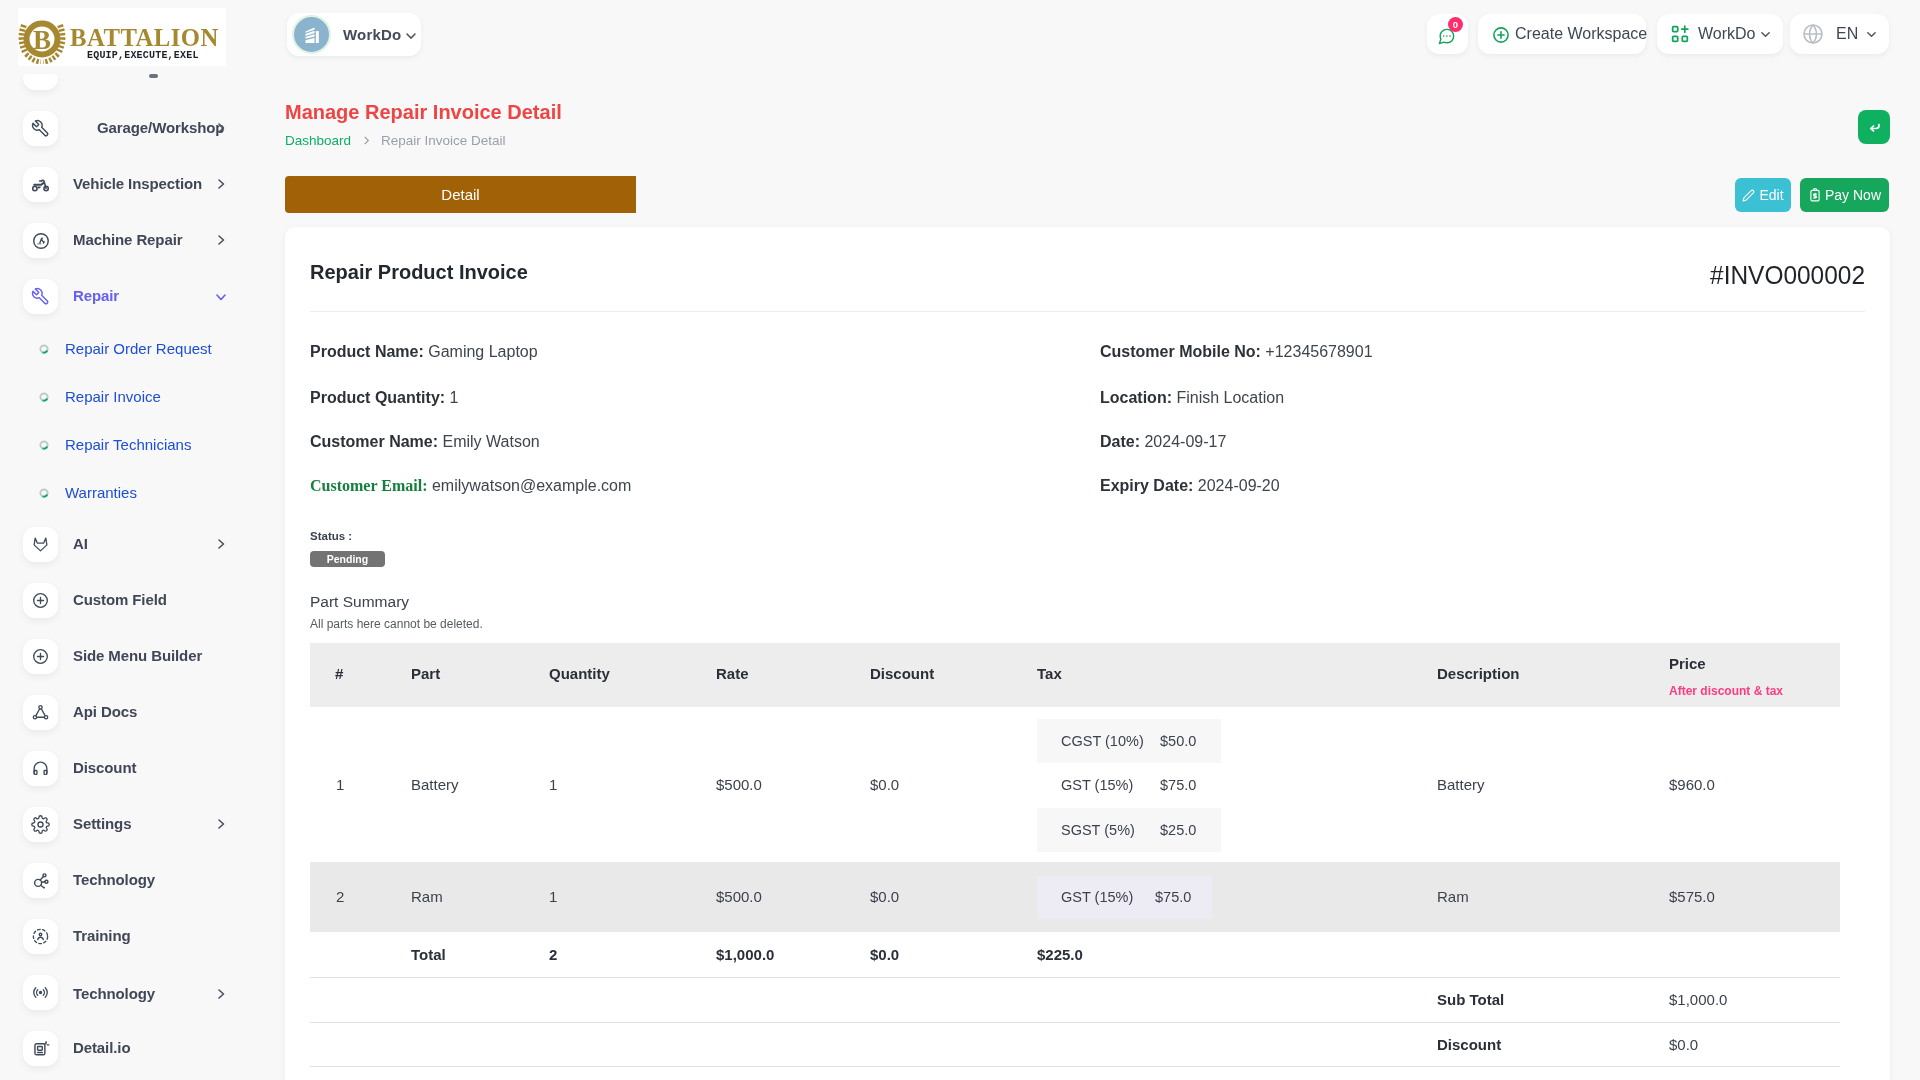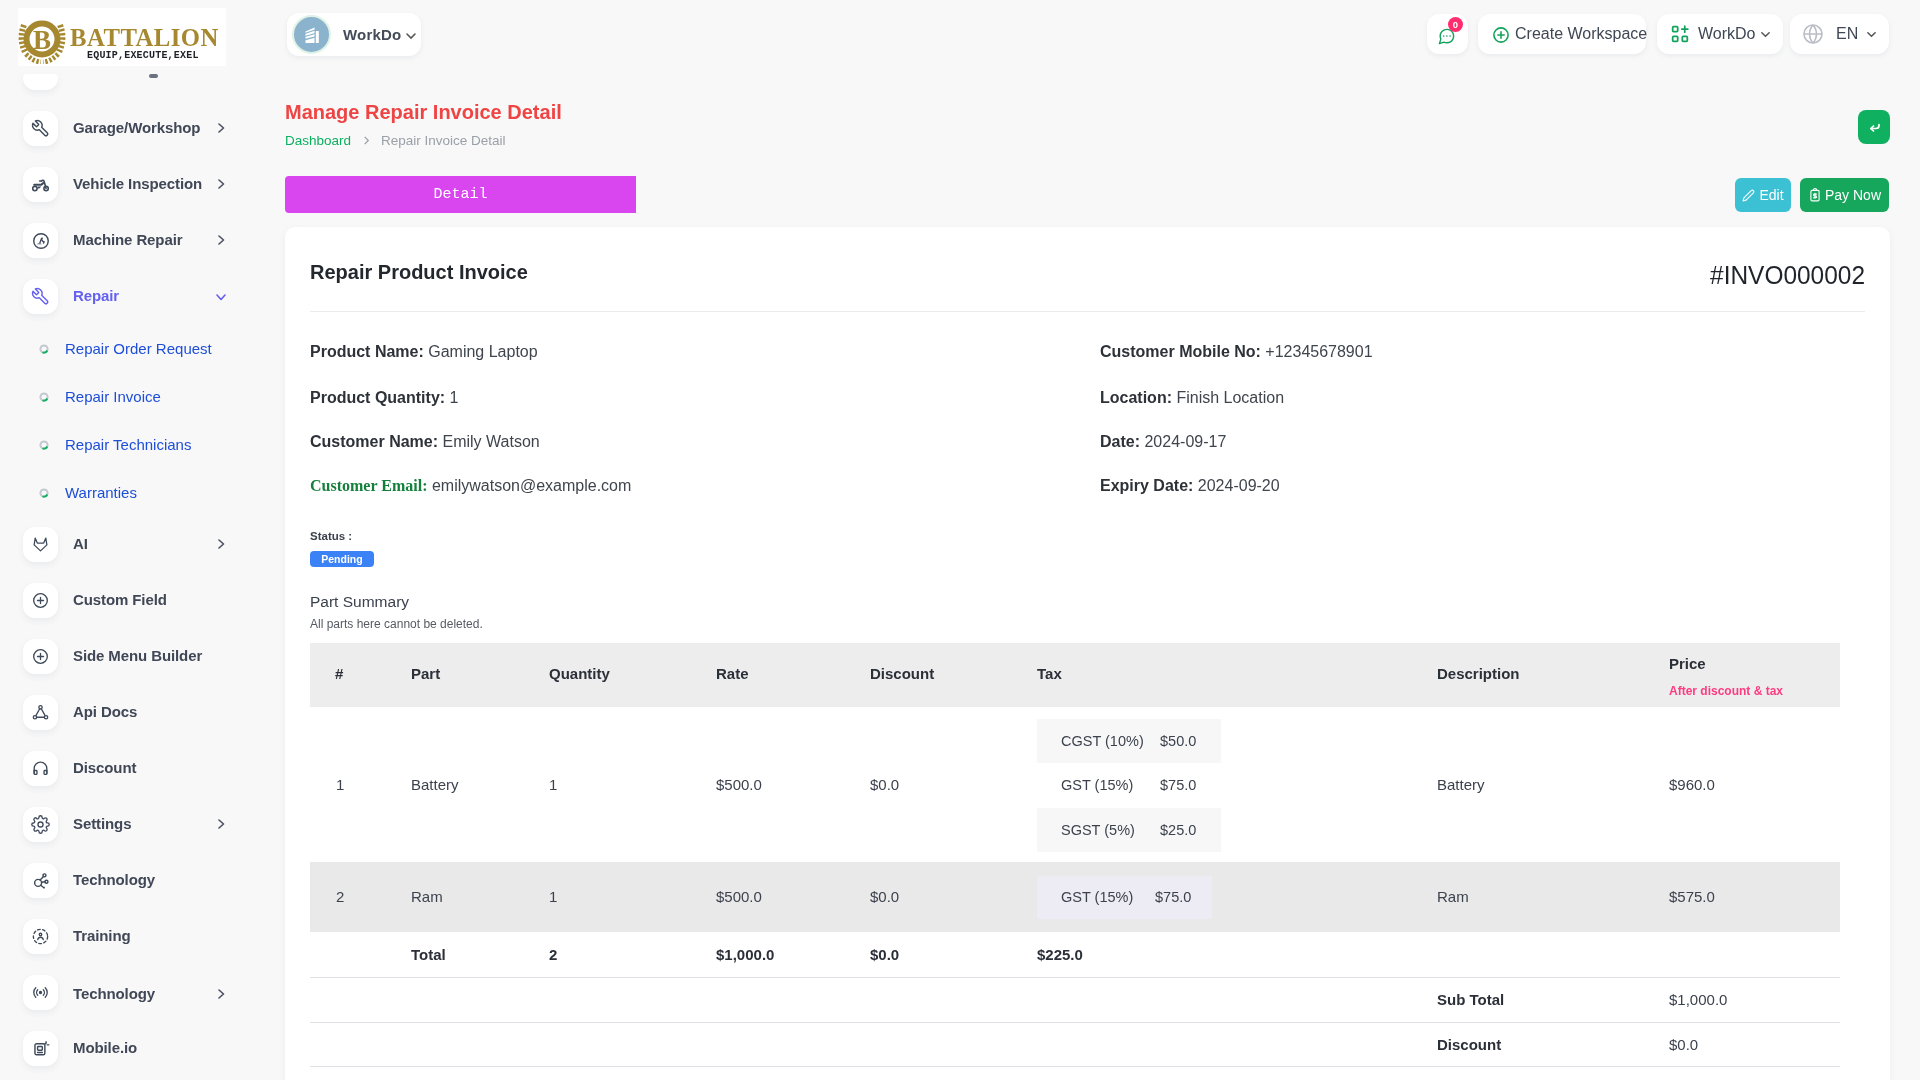--- a/index.html
+++ b/index.html
@@ -41,21 +41,21 @@
 
 <div id="menu">
 
 <div class="tile" style="top:111px;">
         <svg width="19" height="19" viewBox="0 0 24 24" fill="none" stroke="#3f4b5b" stroke-width="1.8" stroke-linecap="round" stroke-linejoin="round">
           <g transform="scale(-1 1) translate(-24 0)">
             <path d="M14.7 6.3a1 1 0 0 0 0 1.4l1.6 1.6a1 1 0 0 0 1.4 0l3.77-3.77a6 6 0 0 1-7.94 7.94l-6.91 6.91a2.12 2.12 0 0 1-3-3l6.91-6.91a6 6 0 0 1 7.94-7.94l-3.76 3.76z"></path>
           </g>
         </svg>
       </div>
-<div class="mitem" style="top:119px;">Garage/Workshop</div>
+<div class="mitem" style="top:119px;margin-left:24px;">Garage/Workshop</div>
 <svg class="chev" style="left:216px;top:123px;" viewBox="0 0 10 10">
         <path d="M3 1 L7.5 5 L3 9" stroke="#4a5160" stroke-width="1.6" fill="none" stroke-linecap="round" stroke-linejoin="round"></path>
       </svg>
 
 <div class="tile" style="top:167px;">
         <svg width="21" height="21" viewBox="0 0 24 24" fill="none" stroke="#3f4b5b" stroke-width="1.8" stroke-linecap="round" stroke-linejoin="round">
           <circle cx="5.6" cy="16.6" r="2.5"></circle>
           <circle cx="18.4" cy="16.6" r="2.5"></circle>
           <path d="M4.8 12.4 L12.6 12.4 L15.2 10.4" stroke-width="2.3"></path>
           <path d="M13.2 8.2 C13.9 6.9 15.5 6.9 16 8.1 L18.4 16.6"></path>
@@ -201,21 +201,21 @@
       </svg>
 
 <div class="tile" style="top:1031px;">
         <svg width="19" height="19" viewBox="0 0 24 24" fill="none" stroke="#3f4b5b" stroke-width="1.8" stroke-linecap="round" stroke-linejoin="round">
           <rect x="5" y="6" width="12.5" height="14" rx="2"></rect>
           <rect x="8.3" y="9.5" width="6" height="4.6" rx="0.8"></rect>
           <path d="M8.3 17 h6"></path>
           <path d="M19 3.2 v2.6 M17.6 6.4 l1.8 -1.8 M20.4 7.4 h2.2" stroke-width="1.6"></path>
         </svg>
       </div>
-<div class="mitem" style="top:1039px;">Mobile.io</div>
+<div class="mitem" style="top:1039px;">Detail.io</div>
 </div>
 
 <div class="pill" style="left:287px;top:13px;width:134px;height:43px;">
   <div style="position:absolute;left:5px;top:2px;width:39px;height:39px;border-radius:50%;background:#8cb3cd;border:2px solid #dff2e6;display:flex;align-items:center;justify-content:center;" id="bldg">
   <svg width="24" height="24" viewBox="0 0 24 24">
           <g fill="#fff">
             <path d="M5.5 20 L5.5 8.5 L14.5 4.5 L14.5 20 Z"></path>
             <rect x="15.8" y="8" width="3" height="12"></rect>
             <g stroke="#8cb3cd" stroke-width="1.3">
               <line x1="5" y1="10.5" x2="15" y2="7"></line>
@@ -282,21 +282,21 @@
     </svg>
 <div class="abs" style="left:381px;top:133px;font-size:13.5px;color:#9aa0a8;">Repair Invoice Detail</div>
 
 <div class="abs" style="left:1858px;top:110px;width:32px;height:34px;background:#0fb161;border-radius:8px;display:flex;align-items:center;justify-content:center;">
   <svg width="16" height="16" viewBox="0 0 16 16">
         <path d="M13 5.5 L13 6.5 A3 3 0 0 1 10 9.5 L5 9.5" stroke="#fff" stroke-width="1.7" fill="none" stroke-linecap="round"></path>
         <path d="M7.5 7 L4.8 9.5 L7.5 12" stroke="#fff" stroke-width="1.7" fill="none" stroke-linecap="round" stroke-linejoin="round"></path>
       </svg>
 </div>
 
-<div class="abs" style="left:285px;top:176px;width:351px;height:37px;background:#d946ef;border-radius:4px 0 0 4px;display:flex;align-items:center;justify-content:center;color:#fff;font-size:15px;font-family:Liberation Mono, monospace;">Detail</div>
+<div class="abs" style="left:285px;top:176px;width:351px;height:37px;background:#a16207;border-radius:4px 0 0 4px;display:flex;align-items:center;justify-content:center;color:#fff;font-size:15px;">Detail</div>
 
 <div class="abs" style="left:1735px;top:178px;width:56px;height:34px;background:#3bc0d4;border-radius:6px;display:flex;align-items:center;justify-content:center;color:#fff;font-size:14px;" id="editbtn"><span style="margin-right:4px;display:inline-flex;">
         <svg width="13" height="13" viewBox="0 0 24 24" fill="none" stroke="#fff" stroke-width="2" stroke-linecap="round" stroke-linejoin="round">
           <path d="M17 3a2.83 2.83 0 0 1 4 4L7.5 20.5 2 22l1.5-5.5Z"></path>
         </svg>
       </span>Edit</div>
 <div class="abs" style="left:1800px;top:178px;width:89px;height:34px;background:#16a75c;border-radius:6px;display:flex;align-items:center;justify-content:center;color:#fff;font-size:14px;" id="paybtn"><span style="margin-right:3px;display:inline-flex;">
         <svg width="14" height="14" viewBox="0 0 24 24" fill="none" stroke="#fff" stroke-width="1.9" stroke-linecap="round" stroke-linejoin="round">
           <rect x="5" y="4" width="14" height="18" rx="2"></rect>
           <path d="M9 4 a3 3 0 0 1 6 0"></path>
@@ -315,21 +315,21 @@
 <div class="abs" style="left:310px;top:389px;"><b style="color:#2d3138;">Product Quantity:</b> 1</div>
 <div class="abs" style="left:310px;top:433px;"><b style="color:#2d3138;">Customer Name:</b> Emily Watson</div>
 <div class="abs" style="left:310px;top:477px;"><b style="color:#15803d;font-family:Liberation Serif, serif;">Customer Email:</b> emilywatson@example.com</div>
 <div class="abs" style="left:1100px;top:343px;"><b style="color:#2d3138;">Customer Mobile No:</b> +12345678901</div>
 <div class="abs" style="left:1100px;top:389px;"><b style="color:#2d3138;">Location:</b> Finish Location</div>
 <div class="abs" style="left:1100px;top:433px;"><b style="color:#2d3138;">Date:</b> 2024-09-17</div>
 <div class="abs" style="left:1100px;top:477px;"><b style="color:#2d3138;">Expiry Date:</b> 2024-09-20</div>
 </div>
 
 <div class="abs" style="left:310px;top:530px;font-size:11.5px;font-weight:700;color:#3c424d;">Status :</div>
-<div class="abs" style="left:310px;top:551px;width:64px;height:16px;background:#3b82f6;border-radius:4px;display:flex;align-items:center;justify-content:center;color:#fff;font-size:10.5px;font-weight:700;">Pending</div>
+<div class="abs" style="left:310px;top:551px;width:75px;height:16px;background:#737373;border-radius:4px;display:flex;align-items:center;justify-content:center;color:#fff;font-size:10.5px;font-weight:700;">Pending</div>
 
 <div class="abs" style="left:310px;top:593px;font-size:15.5px;color:#3c424d;">Part Summary</div>
 <div class="abs" style="left:310px;top:617px;font-size:12px;color:#555b63;">All parts here cannot be deleted.</div>
 
 <div id="table" style="position:absolute;left:0;top:0;font-size:15px;color:#3c424d;">
 
 <div class="abs" style="left:310px;top:643px;width:1530px;height:64px;background:#ededee;"></div>
 <div class="abs" style="left:335px;top:665px;font-weight:700;color:#2b2f38;">#</div>
 <div class="abs" style="left:411px;top:665px;font-weight:700;color:#2b2f38;">Part</div>
 <div class="abs" style="left:549px;top:665px;font-weight:700;color:#2b2f38;">Quantity</div>

